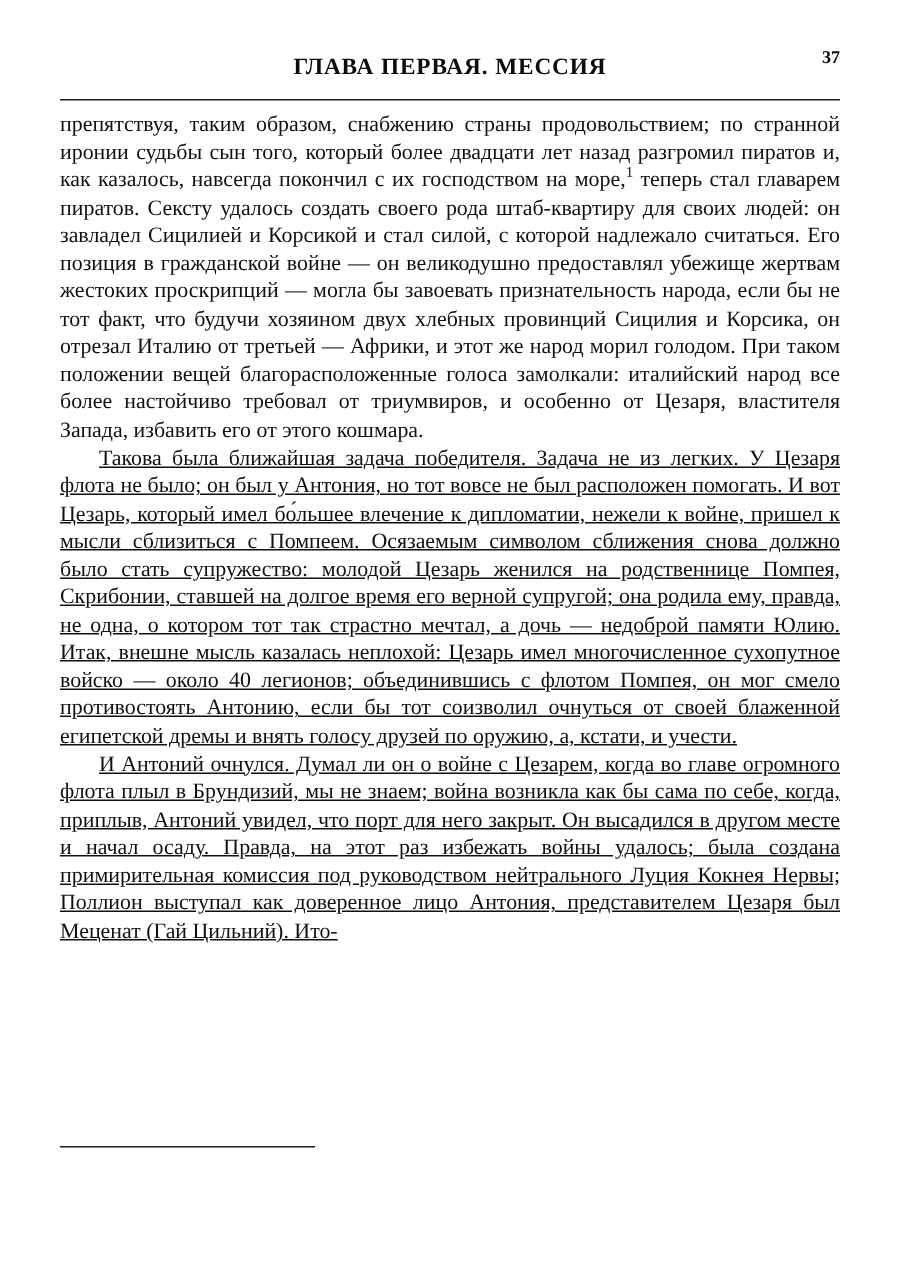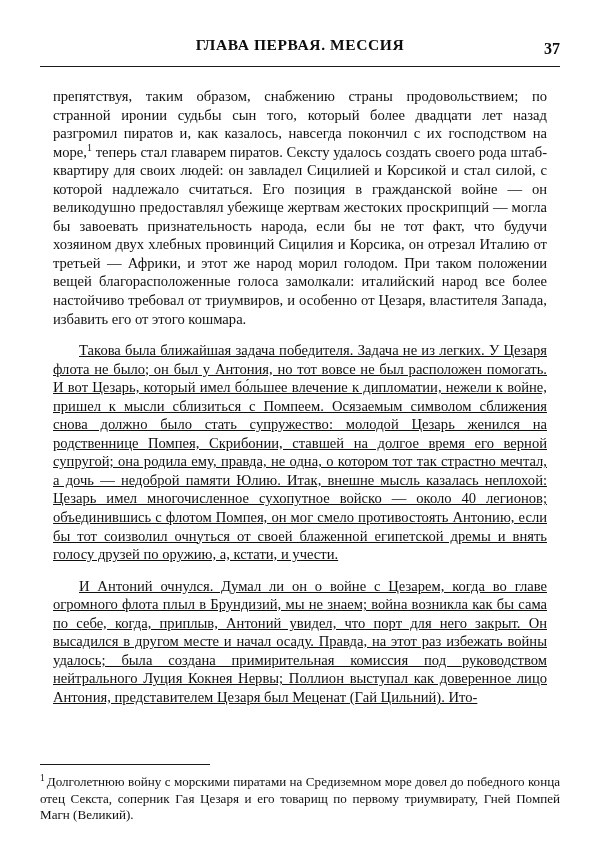--- a/index.html
+++ b/index.html
@@ -36,43 +36,43 @@
     font-family: "Liberation Serif", serif;
     font-weight: bold;
     font-size: 15.5px;
     letter-spacing: 0.6px;
     color: #0d0d0d;
     white-space: nowrap;
   }
   .page-number {
     position: absolute;
     right: 0;
-    bottom: 0;
+    bottom: 12px;
     font-family: "Liberation Serif", serif;
     font-weight: bold;
-    font-size: 16px;
+    font-size: 12px;
     color: #0d0d0d;
   }
   .rule {
     position: absolute;
     left: 40px;
     right: 40px;
     top: 66px;
     height: 1px;
     background: #1a1a1a;
   }
   .body-text {
     position: absolute;
     left: 40px;
     right: 40px;
     top: 74px;
     width: 520px;
   }
   .para {
-    margin: 13px;
+    margin: 0;
     font-size: 14.6px;
     line-height: 18.55px;
     text-align: justify;
     text-align-last: left;
     color: #101010;
     hyphens: manual;
   }
   .para.indent {
     text-indent: 26px;
     text-decoration: underline;
@@ -127,17 +127,14 @@
   <div class="body-text">
     <p class="para"><span>препятствуя, таким образом, снабжению страны продовольствием; по странной иронии судьбы сын того, который более двадцати лет назад разгромил пиратов и, как казалось, навсегда покончил с их господством на море,</span><span class="fn-marker">1</span><span> теперь стал главарем пиратов. Сексту удалось создать своего рода штаб-квартиру для своих людей: он завладел Сицилией и Корсикой и стал силой, с которой надлежало считаться. Его позиция в гражданской войне — он великодушно предоставлял убежище жертвам жестоких проскрипций — могла бы завоевать признательность народа, если бы не тот факт, что будучи хозяином двух хлебных провинций Сицилия и Корсика, он отрезал Италию от третьей — Африки, и этот же народ морил голодом. При таком положении вещей благорасположенные голоса замолкали: италийский народ все более настойчиво требовал от триумвиров, и особенно от Цезаря, властителя Запада, избавить его от этого кошмара.</span></p>
 
     <p class="para indent">Такова была ближайшая задача победителя. Задача не из легких. У Цезаря флота не было; он был у Антония, но тот вовсе не был расположен помогать. И вот Цезарь, который имел бо́льшее влечение к дипломатии, нежели к войне, пришел к мысли сблизиться с Помпеем. Осязаемым символом сближения снова должно было стать супружество: молодой Цезарь женился на родственнице Помпея, Скрибонии, ставшей на долгое время его верной супругой; она родила ему, правда, не одна, о котором тот так страстно мечтал, а дочь — недоброй памяти Юлию. Итак, внешне мысль казалась неплохой: Цезарь имел многочисленное сухопутное войско — около 40 легионов; объединившись с флотом Помпея, он мог смело противостоять Антонию, если бы тот соизволил очнуться от своей блаженной египетской дремы и внять голосу друзей по оружию, а, кстати, и учести.</p>
 
     <p class="para indent">И Антоний очнулся. Думал ли он о войне с Цезарем, когда во главе огромного флота плыл в Брундизий, мы не знаем; война возникла как бы сама по себе, когда, приплыв, Антоний увидел, что порт для него закрыт. Он высадился в другом месте и начал осаду. Правда, на этот раз избежать войны удалось; была создана примирительная комиссия под руководством нейтрального Луция Кокнея Нервы; Поллион выступал как доверенное лицо Антония, представителем Цезаря был Меценат (Гай Цильний). Ито-</p>
   </div>
 
   <div class="footnote-rule"></div>
 
-  <div class="footnote">
-    <p><sup>1</sup><span>Долголетнюю войну с морскими пиратами на Средиземном море довел до победного конца отец Секста, соперник Гая Цезаря и его товарищ по первому триумвирату, Гней Помпей Магн (Великий).</span></p>
-  </div>
 
 </div>
 
 </body></html>

